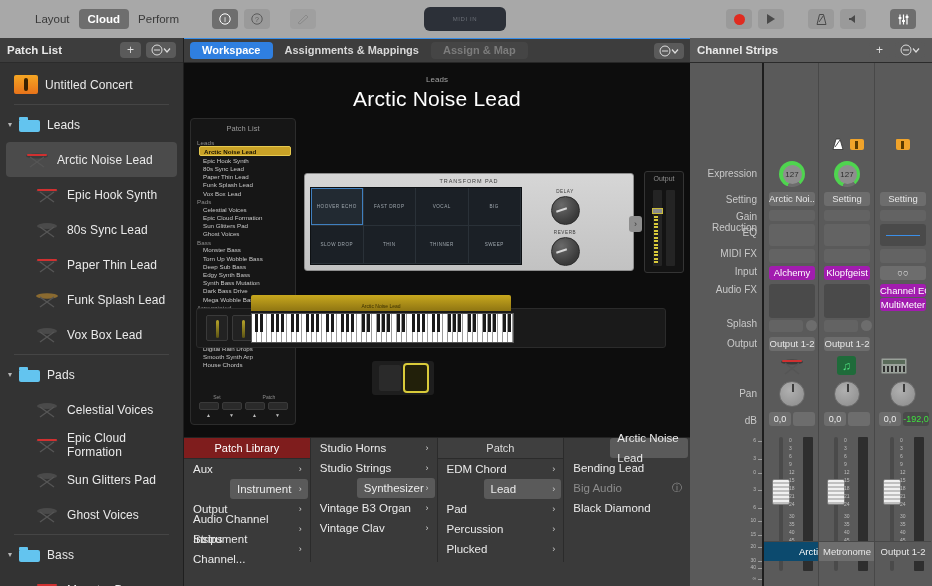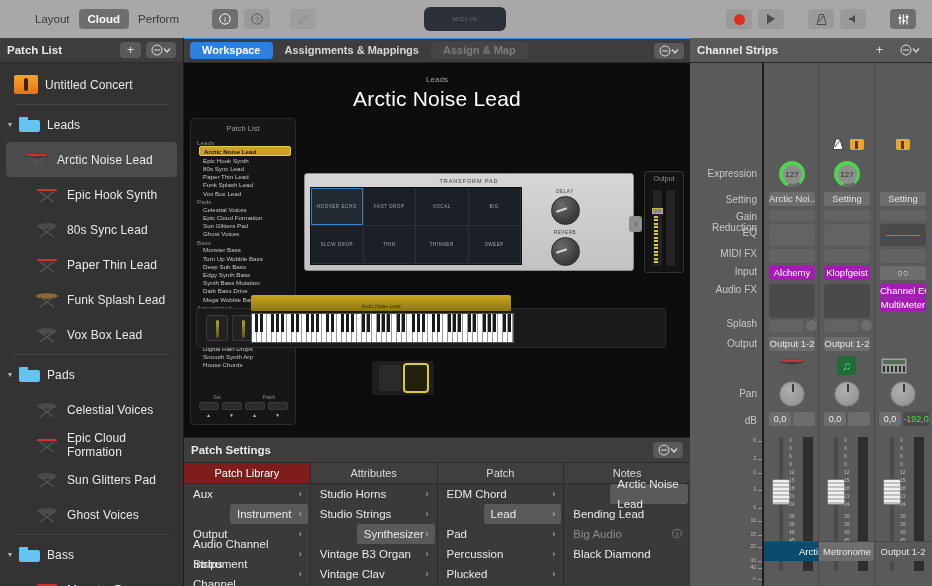--- a/index.html
+++ b/index.html
@@ -749,31 +749,20 @@
           <div class="bk" style="left: 251.185px;"></div>
           <div class="bk" style="left: 256.242px;"></div>
         </div>
       <div class="pedals">
         <div class="ped"></div>
         <div class="ped lit"></div>
       </div>
     </div>
 
     <div class="psettings">
-      <div class="panel-head">
-        <div class="panel-title">Patch Settings</div>
-        <div style="flex:1"></div>
-        <div class="hdr-btn wide">
-          <svg width="22" height="12" viewBox="0 0 22 12">
-              <circle cx="7" cy="6" r="5" fill="none" stroke="#ddd" stroke-width="1"></circle>
-              <line x1="4" y1="6" x2="10" y2="6" stroke="#ddd" stroke-width="1"></line>
-              <path d="M14 4.5 L17 8 L20 4.5" fill="none" stroke="#ddd" stroke-width="1.2"></path>
-            </svg>
-        </div>
-      </div>
       <div class="ps-cols">
 
         <div class="ps-col sel-head">
           <div class="ps-colhead">Patch Library</div>
           <div class="ps-item">
               <span>Aux</span>
               <span class="ps-arrow">›</span>
             </div>
           <div class="ps-item sel">
               <span>Instrument</span>
@@ -787,21 +776,20 @@
               <span>Audio Channel Strips</span>
               <span class="ps-arrow">›</span>
             </div>
           <div class="ps-item">
               <span>Instrument Channel...</span>
               <span class="ps-arrow">›</span>
             </div>
         </div>
 
         <div class="ps-col">
-          <div class="ps-colhead">Attributes</div>
           <div class="ps-item">
               <span>Studio Horns</span>
               <span class="ps-arrow">›</span>
             </div>
           <div class="ps-item">
               <span>Studio Strings</span>
               <span class="ps-arrow">›</span>
             </div>
           <div class="ps-item sel">
               <span>Synthesizer</span>
@@ -835,21 +823,20 @@
               <span>Percussion</span>
               <span class="ps-arrow">›</span>
             </div>
           <div class="ps-item">
               <span>Plucked</span>
               <span class="ps-arrow">›</span>
             </div>
         </div>
 
         <div class="ps-col">
-          <div class="ps-colhead">Notes</div>
           <div class="ps-item sel">
               <span>Arctic Noise Lead</span>
             </div>
           <div class="ps-item">
               <span>Bending Lead</span>
             </div>
           <div class="ps-item dim">
               <span>Big Audio</span>
               <span class="dl-ico">ⓘ</span>
             </div>

